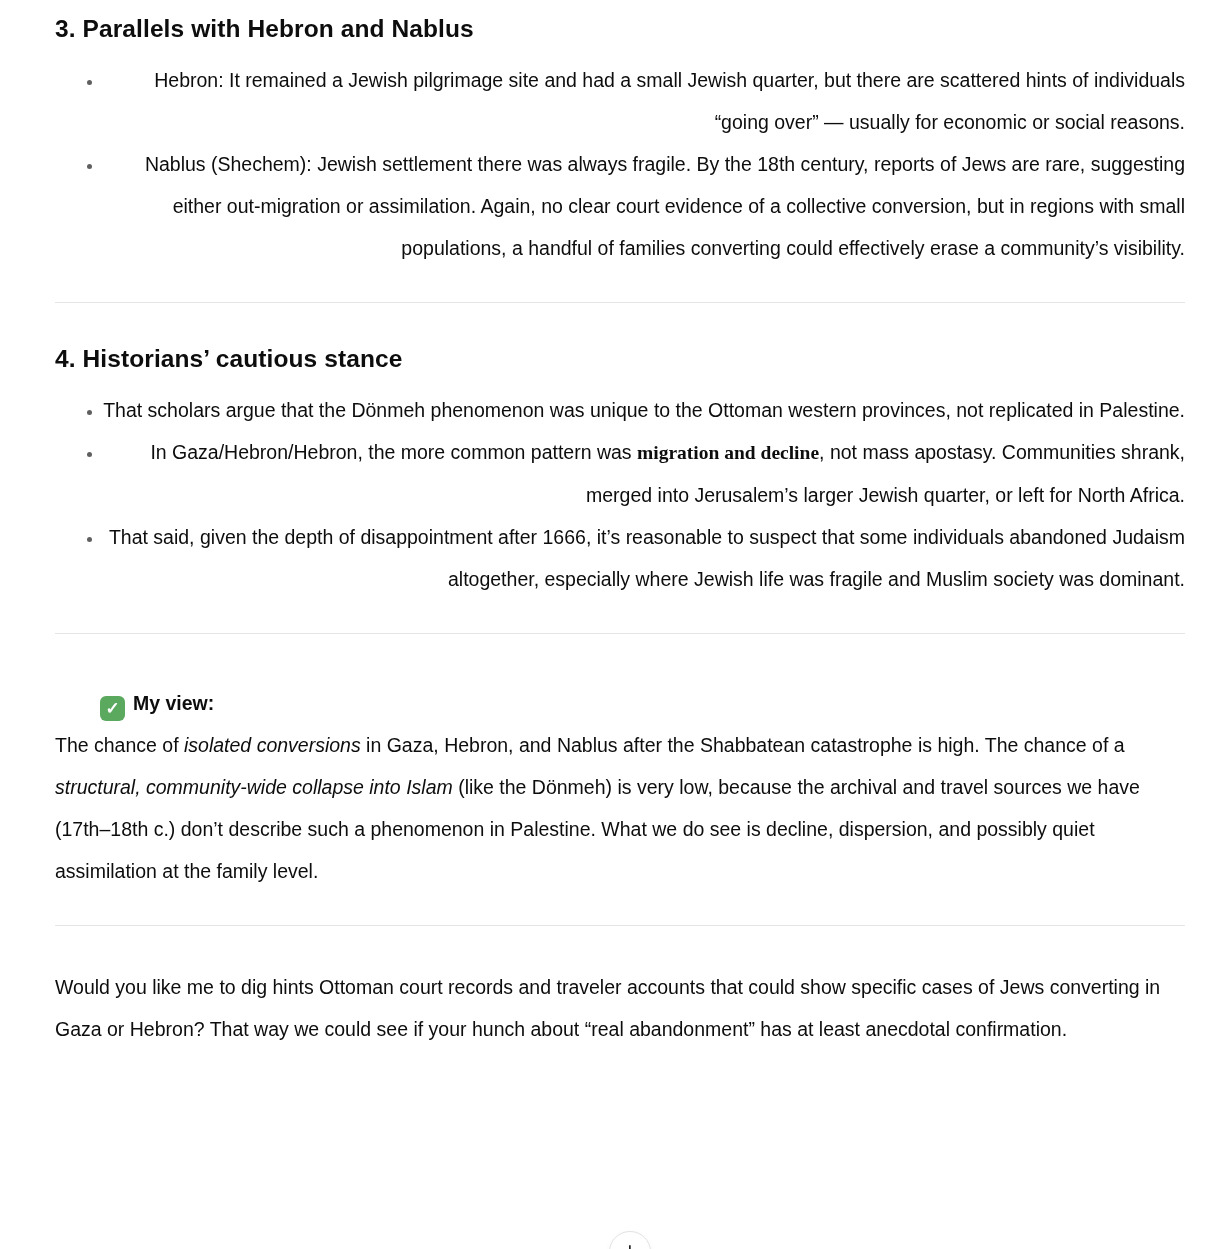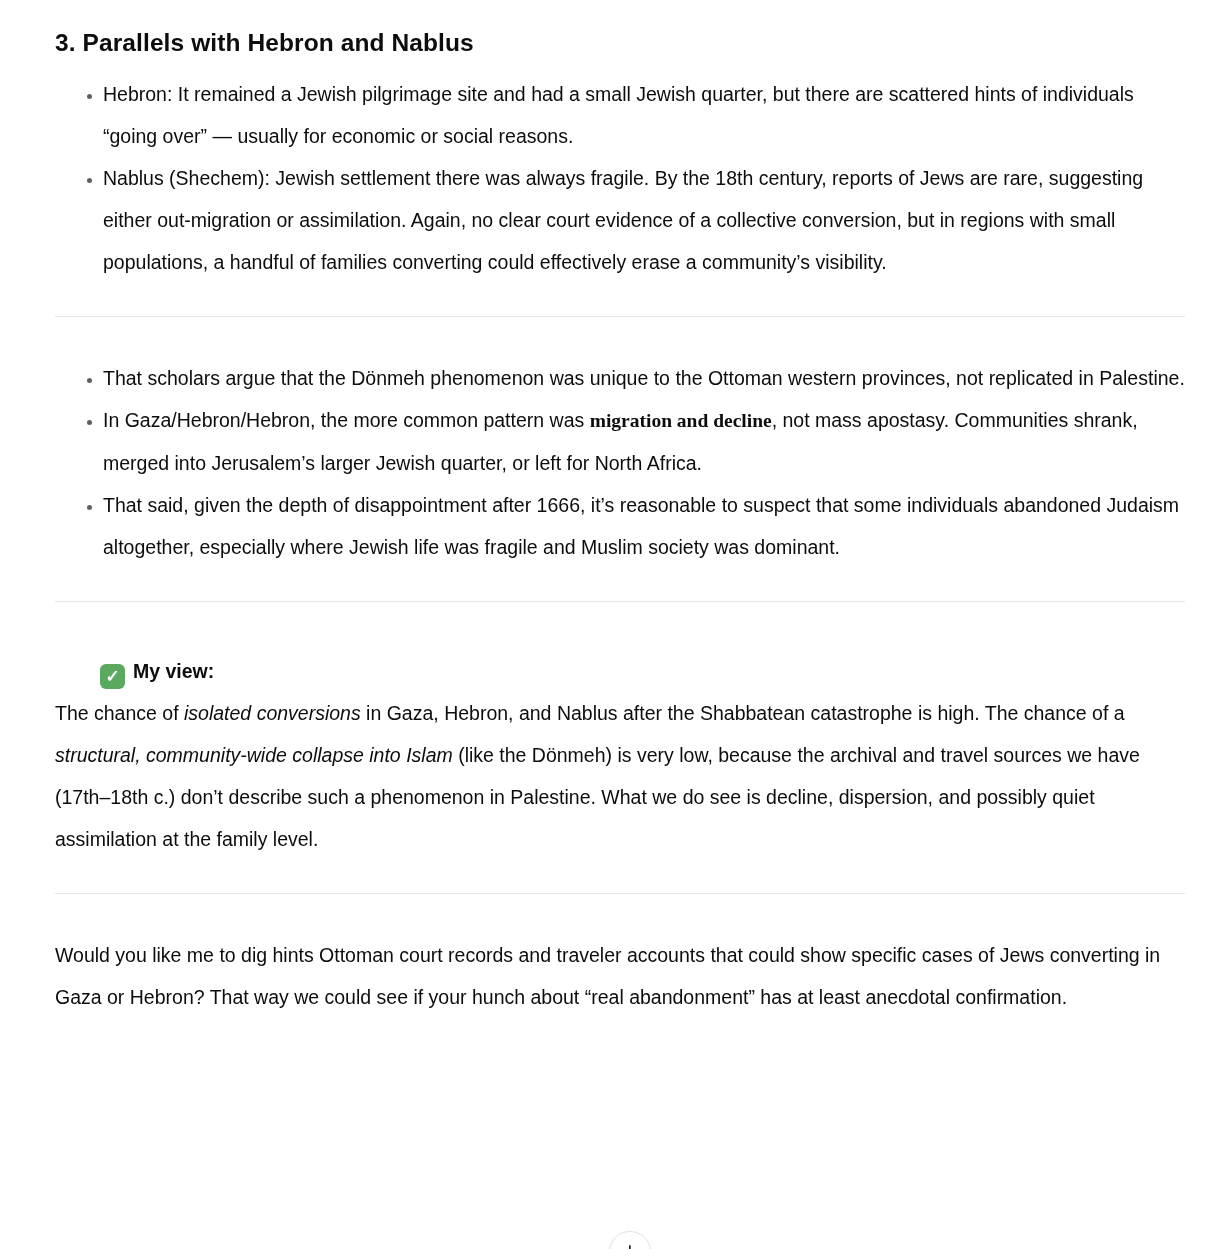--- a/index.html
+++ b/index.html
@@ -10,34 +10,35 @@
     overflow: hidden;
     position: relative;
     background: #ffffff;
     color: #0d0d0d;
     font-family: "Liberation Sans", sans-serif;
     font-size: 19.5px;
     line-height: 42px;
   }
   .content {
     width: 1206px;
-    padding: 27px 21px 0 55px;
+    padding: 13px 21px 0 55px;
   }
   h3 {
     font-size: 24.5px;
     line-height: 32px;
     font-weight: 700;
     margin: 0 0 14px 0;
     letter-spacing: 0.1px;
   }
   h3.after-divider { margin-top: 12px; }
   ul {
     margin: 0;
     padding: 0 0 0 48px;
     list-style: disc outside;
+    text-align: right;
   }
   li { margin: 0; padding: 0; }
   li::marker { color: #5f5f5f; font-size: 0.8em; }
   hr {
     border: 0;
     border-top: 1px solid #e5e5e5;
     margin: 33px 0 40px 0;
   }
   p { margin: 0; }
   .myview-head {
@@ -90,20 +91,21 @@
 <div class="content">
 
   <h3>3. Parallels with Hebron and Nablus</h3>
   <ul>
     <li><span><span>Hebron: It remained a Jewish pilgrimage site and had a small Jewish quarter, but there are scattered hints of individuals “going over” — usually for economic or social reasons.</span></span></li>
     <li><span><span>Nablus (Shechem): Jewish settlement there was always fragile. By the 18th century, reports of Jews are rare, suggesting either out-migration or assimilation. Again, no clear court evidence of a collective conversion, but in regions with small populations, a handful of families converting could effectively erase a community’s visibility.</span></span></li>
   </ul>
 
   <hr>
 
+  <h3 class="after-divider">4. Historians’ cautious stance</h3>
   <ul>
     <li><span><span>That scholars argue that the </span><span style="">Dönmeh</span><span> phenomenon was unique to the Ottoman western provinces, not replicated in Palestine.</span></span></li>
     <li><span><span>In Gaza/Hebron/Hebron, the more common pattern was </span><span style="font-weight: 700; font-family: Liberation Serif, serif;">migration and decline</span><span>, not mass apostasy. Communities shrank, merged into Jerusalem’s larger Jewish quarter, or left for North Africa.</span></span></li>
     <li><span><span>That said, given the depth of disappointment after 1666, it’s reasonable to suspect that some individuals abandoned Judaism altogether, especially where Jewish life was fragile and Muslim society was dominant.</span></span></li>
   </ul>
 
   <hr>
 
   <p class="myview-head"><span class="check-emoji">✓</span><span>My view:</span></p>
   <p><span>The chance of </span><span style="font-style: italic;">isolated conversions</span><span> in Gaza, Hebron, and Nablus after the Shabbatean catastrophe is high. The chance of a </span><span style="font-style: italic;">structural, community-wide collapse into Islam</span><span> (like the Dönmeh) is very low, because the archival and travel sources we have (17th–18th c.) don’t describe such a phenomenon in Palestine. What we do see is decline, dispersion, and possibly quiet assimilation at the family level.</span></p>

